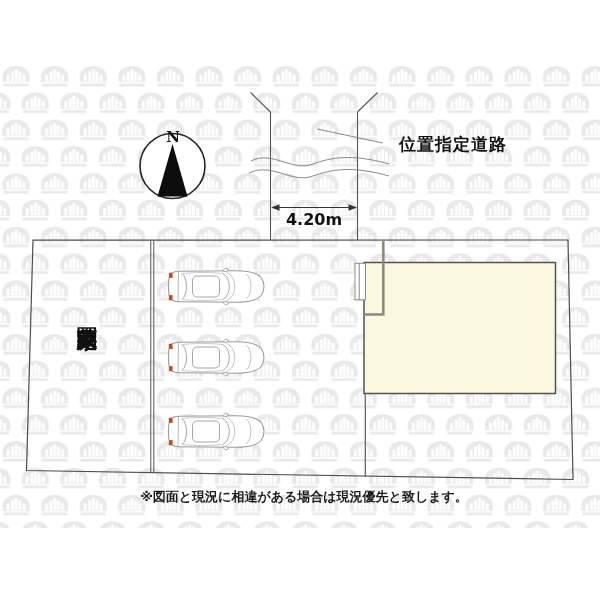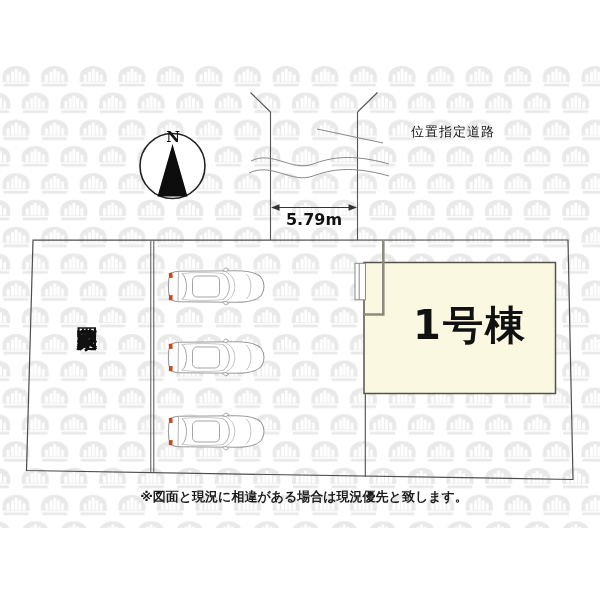--- a/index.html
+++ b/index.html
@@ -1,22 +1,22 @@
 <!DOCTYPE html>
 <html style="--building_fill: #FBF8E2; --outline: #4D4D4D; --watermark: #E9E9E9; --car_accent: #C6491E;"><head>
 <meta charset="utf-8">
 <style>
   html,body{margin:0;padding:0;background:#fff;}
   body{width:600px;height:600px;overflow:hidden;position:relative;
        font-family:"DejaVu Sans","Liberation Sans",sans-serif;}
   #stage{position:relative;width:600px;height:600px;}
   #plan-svg{position:absolute;left:0;top:0;}
   .lbl{position:absolute;color:#111;white-space:nowrap;}
-  .lbl-road{left:378px;top:122px;width:150px;text-align:center;
-            font-size:13px;font-weight:400;line-height:20.5px;letter-spacing:1px;}
+  .lbl-road{left:378px;top:134px;width:150px;text-align:center;
+            font-size:17px;font-weight:700;line-height:20.5px;letter-spacing:1px;}
   .lbl-dim{left:281px;top:210px;width:66px;text-align:center;
            font-size:16px;font-weight:600;}
   .lbl-building{left:400px;top:302px;width:140px;text-align:center;
                 font-size:40px;font-weight:600;line-height:1.15;letter-spacing:2px;}
   .lbl-garden{left:76px;top:311px;font-size:21px;font-weight:600;line-height:22px;
               writing-mode:vertical-rl;text-orientation:upright;letter-spacing:0;}
   .lbl-north{left:158px;top:128px;width:30px;text-align:center;
              font-size:15px;font-weight:700;font-family:"DejaVu Serif","Liberation Serif",serif;}
   .lbl-disclaimer{left:4px;top:488px;width:600px;text-align:center;
                   font-size:13px;font-weight:600;color:#1c1c1c;}
@@ -111,20 +111,19 @@
     <use href="#car" transform="translate(166,413.5)"></use>
   </g>
 </svg>
 
   <div class="lbl lbl-north">N</div>
 
   <div class="lbl lbl-road">
     <div>位置指定道路</div>
   </div>
 
-  <div class="lbl lbl-dim">5.79m</div>
+  <div class="lbl lbl-dim">4.20m</div>
 
   <div class="lbl lbl-garden">家庭菜園</div>
 
-  <div class="lbl lbl-building">1号棟</div>
 
   <div class="lbl lbl-disclaimer">※図面と現況に相違がある場合は現況優先と致します。</div>
 </div>
 
 </body></html>

